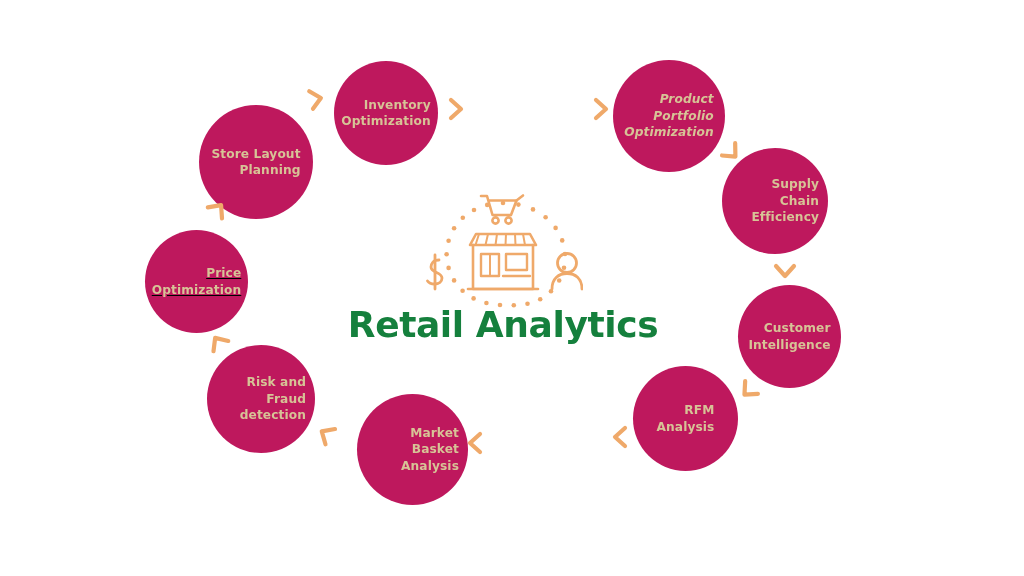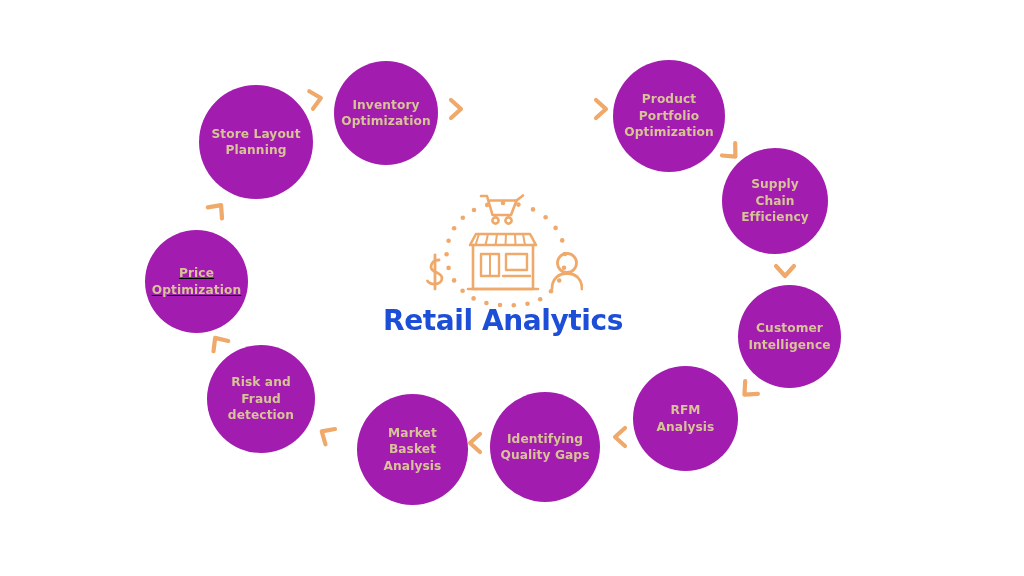--- a/index.html
+++ b/index.html
@@ -17,26 +17,26 @@
     position: relative;
     width: 1024px;
     height: 576px;
     background: #ffffff;
   }
 
   
   .node {
     position: absolute;
     border-radius: 50%;
-    background: #a21caf;
+    background: #be185d;
     display: flex;
     align-items: center;
     justify-content: center;
     box-sizing: border-box;
-    text-align: center;
+    text-align: right;
   }
   .node-label {
     color: #d7c396;
     font-family: "DejaVu Sans", sans-serif;
     font-weight: bold;
     font-size: 12.2px;
     line-height: 1.34;
     letter-spacing: 0.1px;
     padding: 0 9px;
     white-space: pre-line;
@@ -65,69 +65,65 @@
     top: 0px;
     width: 160px;
     height: 125px;
   }
   #title {
     position: absolute;
     left: 0;
     top: 118px;
     width: 330px;
     text-align: center;
-    color: #1d4ed8;
+    color: #15803d;
     font-family: "DejaVu Sans", sans-serif;
     font-weight: bold;
-    font-size: 28px;
+    font-size: 36px;
     letter-spacing: -0.4px;
     white-space: nowrap;
   }
 </style>
 </head>
 <body>
 
 <div id="canvas">
 
-  <div class="node" style="left:199px; top:85px; width:114px; height:114px;">
+  <div class="node" style="left:199px; top:105px; width:114px; height:114px;">
     <div class="node-label">Store Layout
 Planning</div>
   </div>
 
   <div class="node" style="left:334px; top:61px; width:104px; height:104px;">
     <div class="node-label">Inventory
 Optimization</div>
   </div>
 
 
-  <div class="node" style="left:613px; top:60px; width:112px; height:112px;">
+  <div class="node" style="left:613px; top:60px; width:112px; height:112px;font-style:italic;">
     <div class="node-label">Product
 Portfolio
 Optimization</div>
   </div>
 
   <div class="node" style="left:738px; top:285px; width:103px; height:103px;">
     <div class="node-label">Customer
 Intelligence</div>
   </div>
 
   <div class="node" style="left:722px; top:148px; width:106px; height:106px;">
     <div class="node-label">Supply Chain
 Efficiency</div>
   </div>
 
   <div class="node" style="left:633px; top:366px; width:105px; height:105px;">
     <div class="node-label">RFM
 Analysis</div>
   </div>
 
-  <div class="node" style="left:490px; top:392px; width:110px; height:110px;">
-    <div class="node-label">Identifying
-Quality Gaps</div>
-  </div>
 
   <div class="node" style="left:357px; top:394px; width:111px; height:111px;">
     <div class="node-label">Market Basket
 Analysis</div>
   </div>
 
   <div class="node" style="left:207px; top:345px; width:108px; height:108px;">
     <div class="node-label">Risk and Fraud
 detection</div>
   </div>

